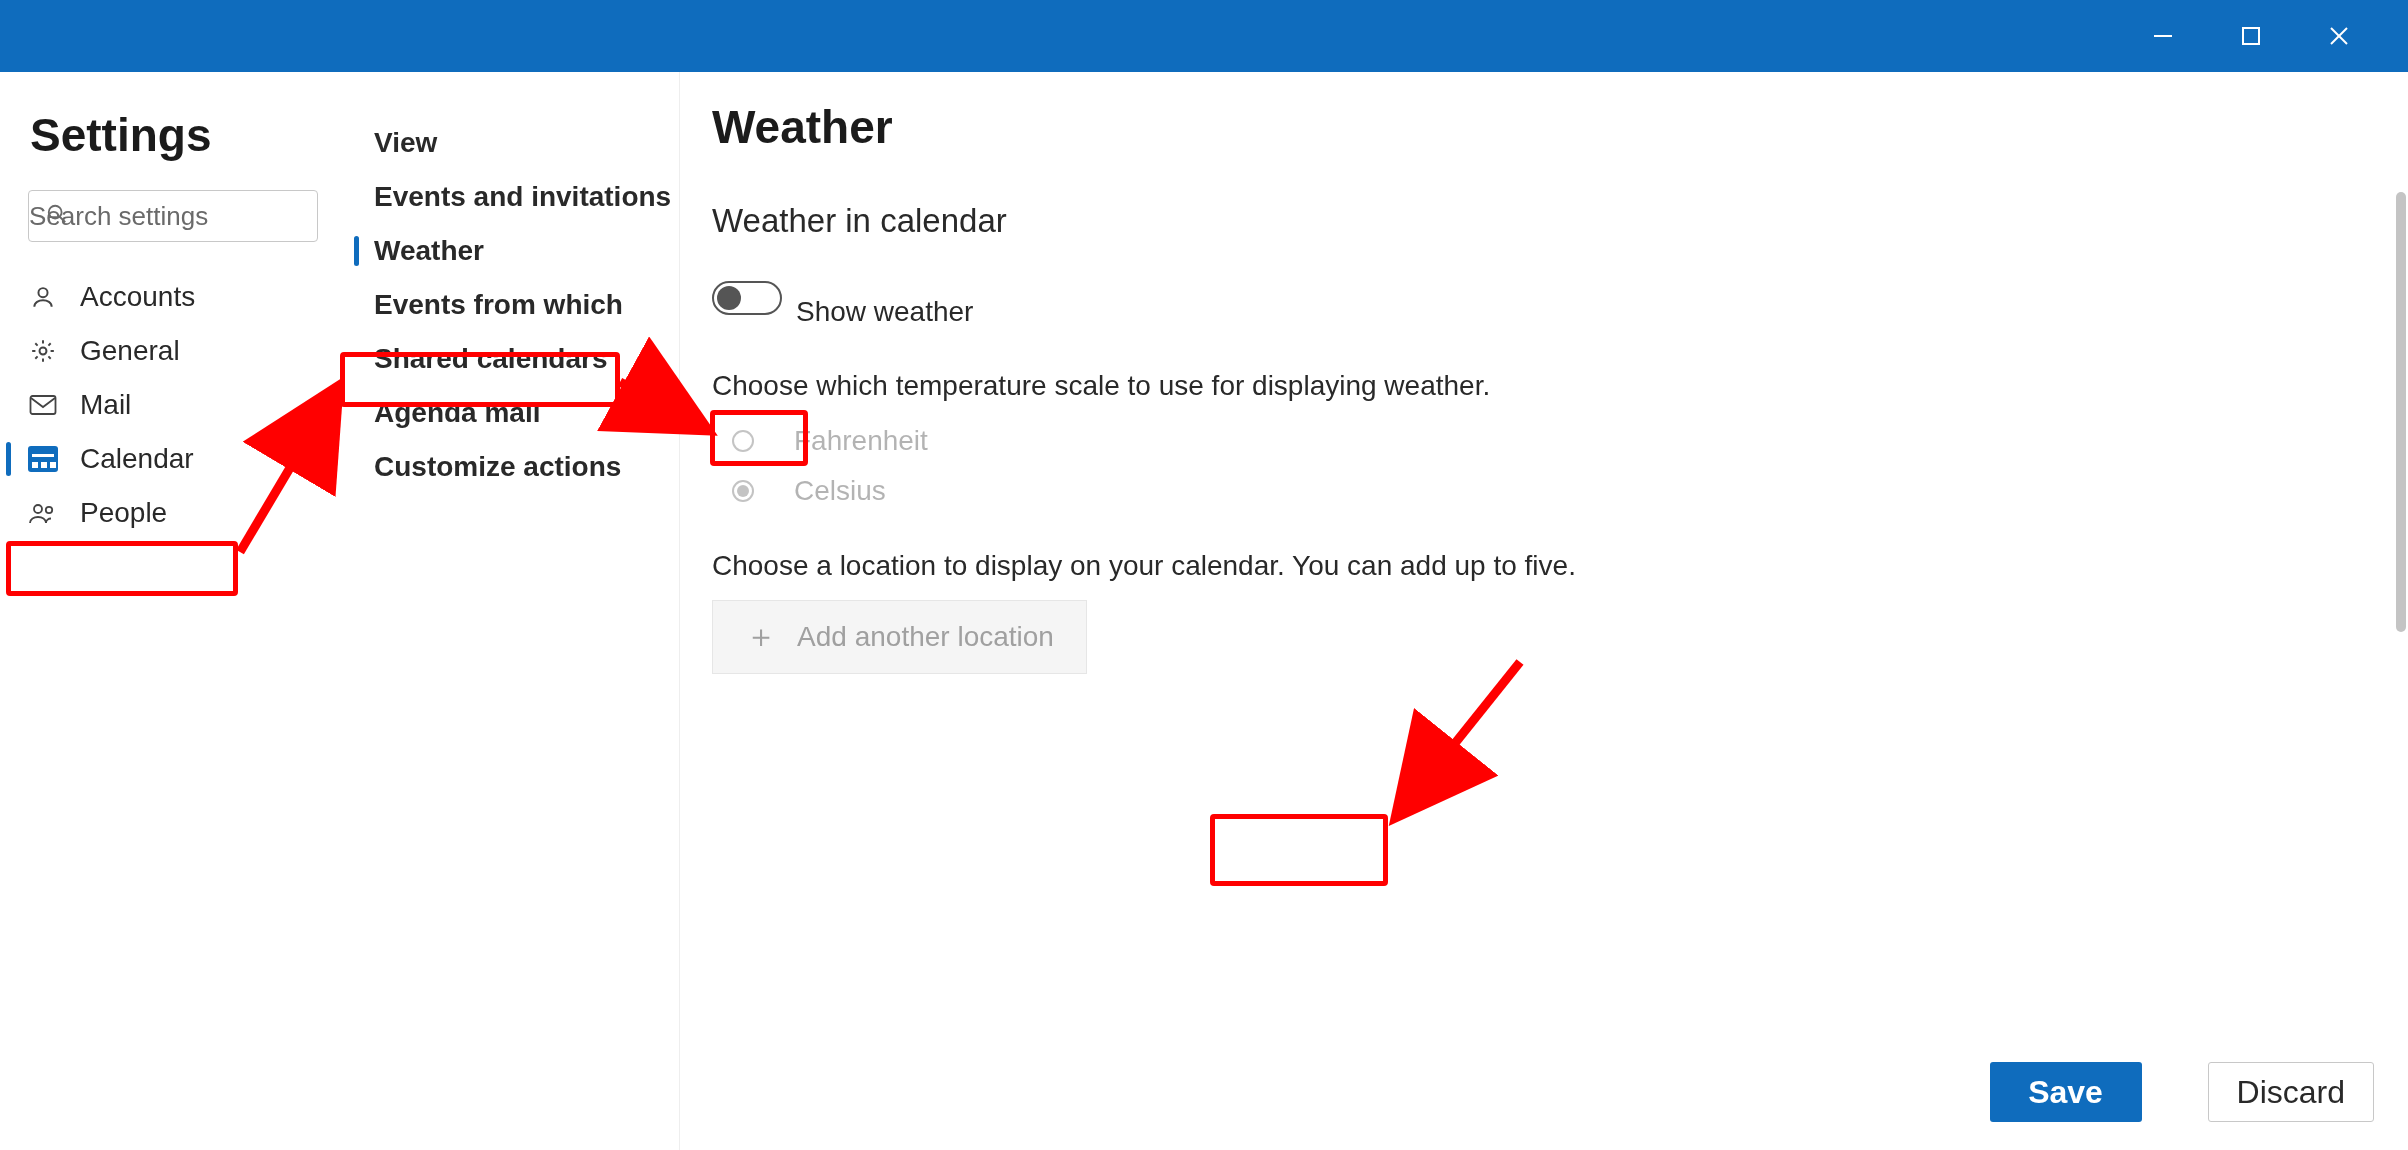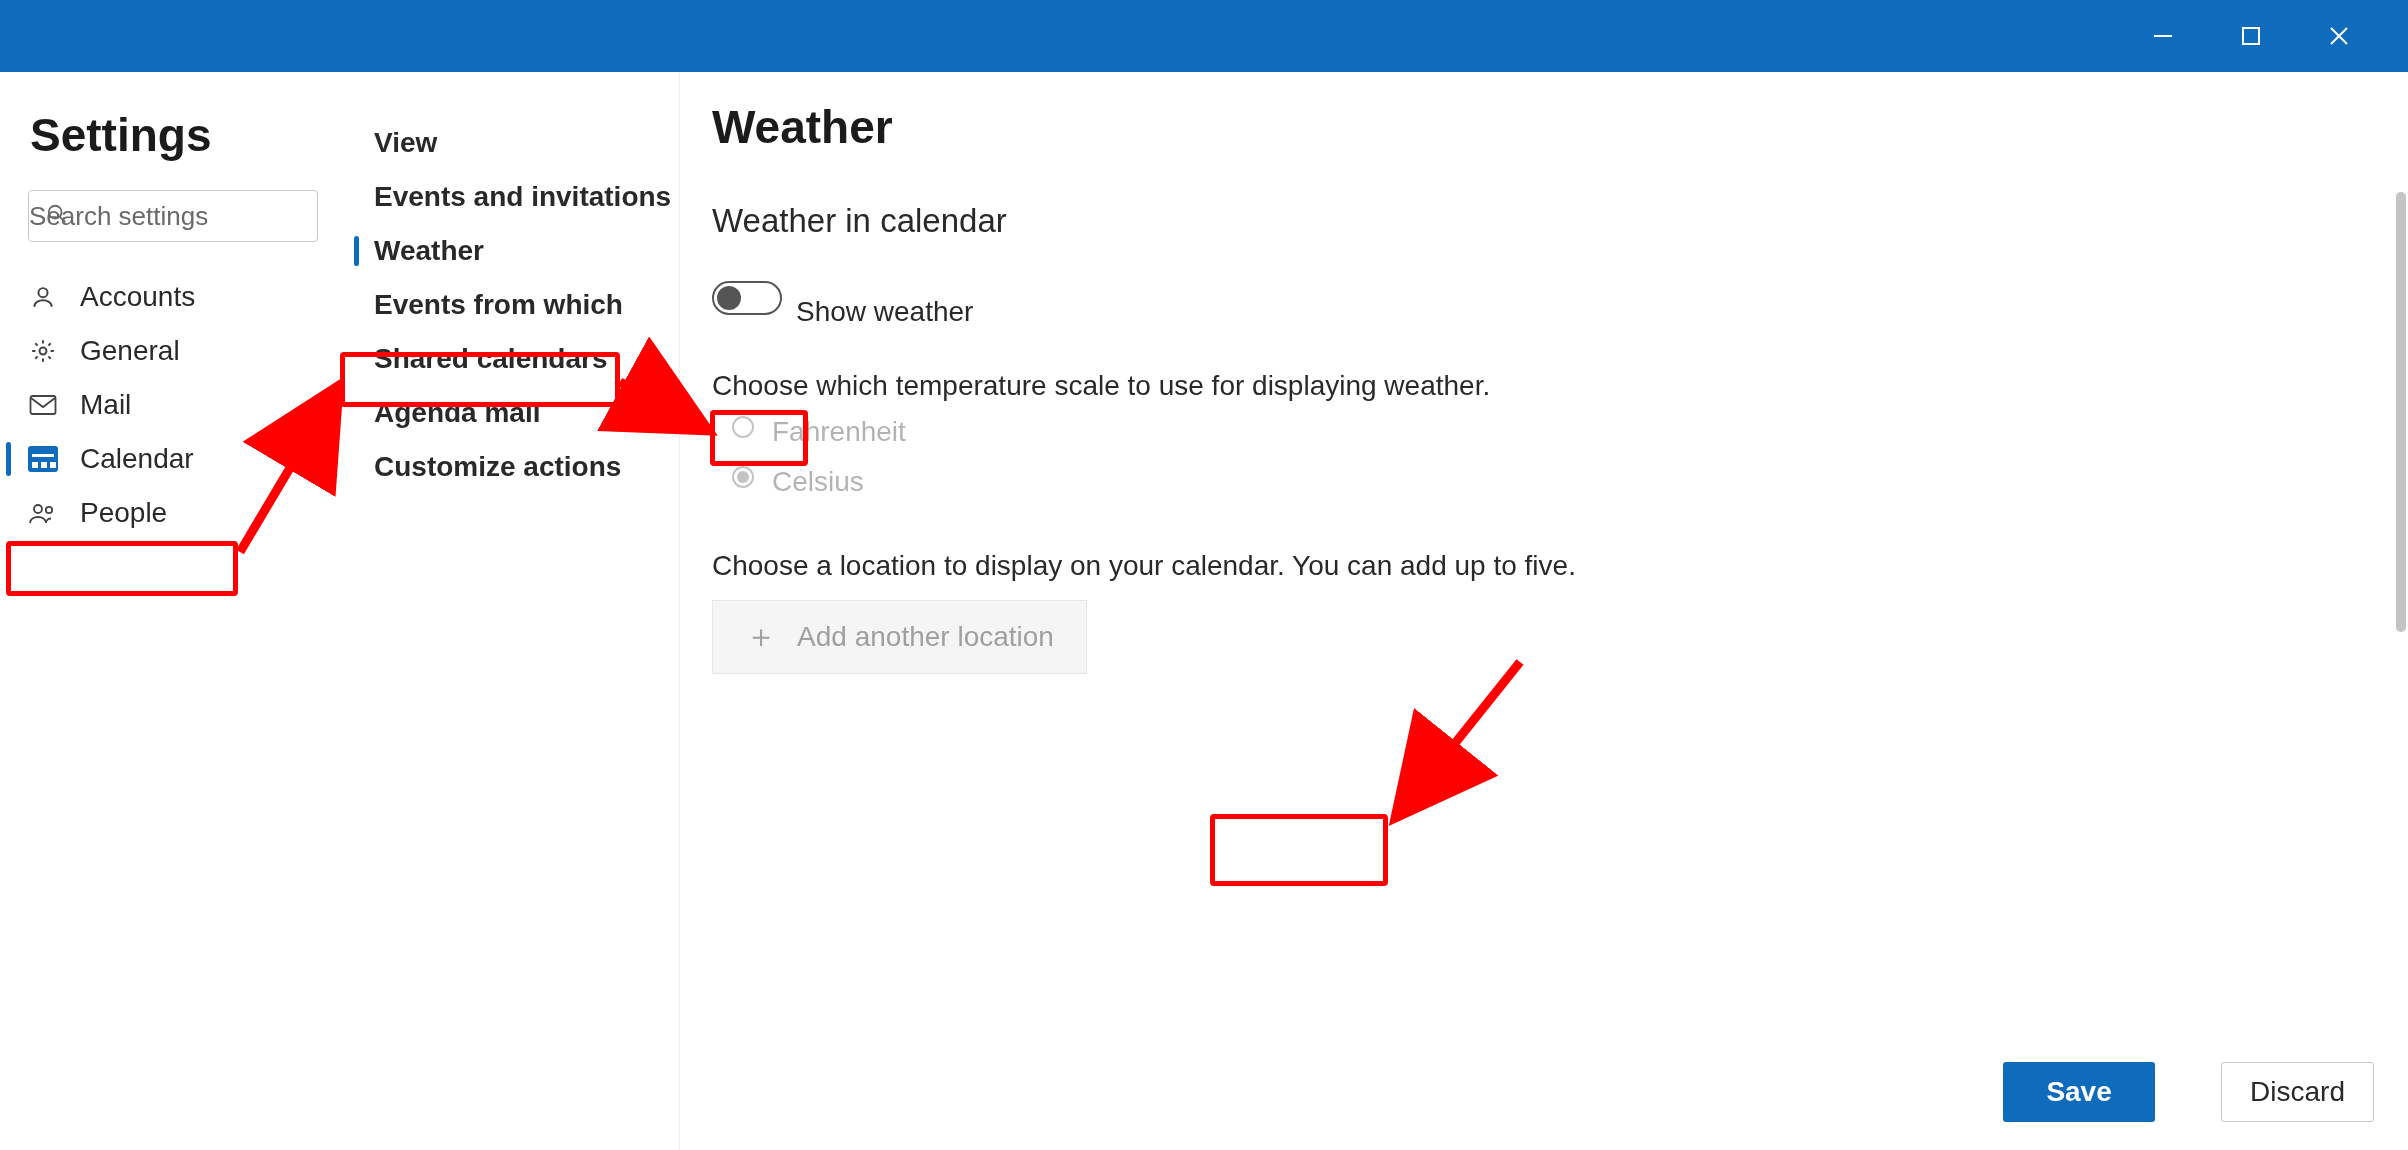--- a/index.html
+++ b/index.html
@@ -62,37 +62,37 @@
   .section-title { font-size: 33px; font-weight: 400; color: #292929; margin-bottom: 28px; }
   .toggle-row { display: flex; align-items: center; gap: 14px; margin-bottom: 42px; }
   .toggle {
     width: 70px; height: 34px; border: 2px solid #555; border-radius: 20px; background: #fff; position: relative; cursor: pointer;
   }
   .toggle-knob {
     position: absolute; left: 3px; top: 3px; width: 24px; height: 24px; border-radius: 50%; background: #555;
   }
   .toggle-label { font-size: 28px; color: #292929; margin-top: 28px; }
   .desc { font-size: 28px; color: #292929; margin-bottom: 14px; }
-  .radio-row { display: flex; gap: 18px; padding-left: 20px; height: 50px; opacity: 0.35; }
+  .radio-row { display: flex; align-items: center; gap: 40px; padding-left: 20px; height: 50px; opacity: 0.35; }
   .radio-outer { width: 22px; height: 22px; border-radius: 50%; border: 2px solid #555; display:flex; align-items:center; justify-content:center; }
   .radio-outer.checked::after { content: ""; width: 12px; height: 12px; border-radius:50%; background:#555; }
   .radio-label { font-size: 28px; color: #292929; }
   .add-loc {
     margin-top: 18px; width: 375px; height: 74px; border: 1px solid #e6e6e6; background: #f5f5f5;
     display: flex; align-items: center; justify-content: center; gap: 20px;
     font-size: 28px; color: #a0a0a0; cursor: default;
   }
   .plus { font-size: 32px; color: #a0a0a0; font-weight: 300; }
 
   
   .footer {
     position: absolute; right: 34px; bottom: 28px; display: flex; gap: 18px; align-items: center;
   }
   .btn {
-    height: 60px; min-width: 152px; padding: 0 28px; font-size: 28px;
+    height: 60px; min-width: 152px; padding: 0 28px; font-size: 32px;
     display: flex; align-items: center; justify-content: center; cursor: pointer; border-radius: 3px;
   }
   .btn-primary { background: #0f6cbd; color: #fff; border: none; font-weight: 600; }
   .btn-secondary { background: #fff; color: #292929; border: 1px solid #c8c8c8; margin-left: 48px; }
 
   
   .hl { position: absolute; border: 5px solid #ff0000; border-radius: 4px; pointer-events: none; z-index: 50; }
   .hl-calendar { left: 6px; top: 469px; width: 232px; height: 55px; }
   .hl-weather  { left: 340px; top: 280px; width: 280px; height: 55px; }
   .hl-toggle   { left: 710px; top: 338px; width: 98px; height: 56px; }

